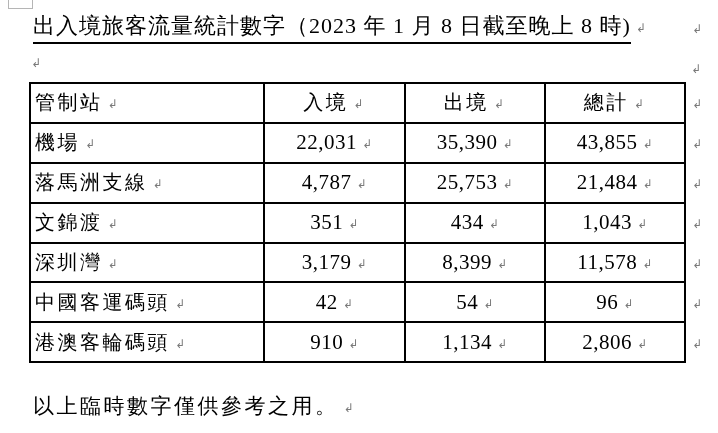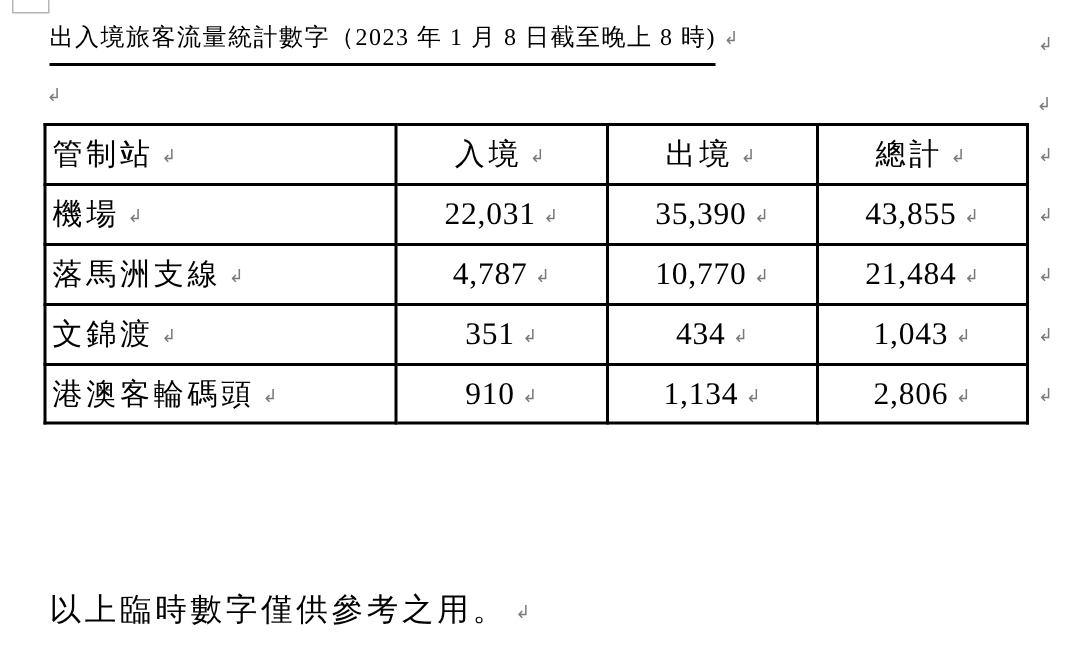--- a/index.html
+++ b/index.html
@@ -10,21 +10,21 @@
   }
   
   .corner-box{
     position:absolute;left:8px;top:-3px;width:23px;height:10px;
     border:1px solid #b5b5b5;background:#fff;
   }
   .title-line{
     position:absolute;left:33px;top:12px;white-space:nowrap;
   }
   .title-text{
-    display:inline-block;font-size:16px;letter-spacing:1px;line-height:28px;
+    display:inline-block;font-size:22px;letter-spacing:1px;line-height:28px;
     border-bottom:2px solid #000;padding-bottom:2px;
   }
   .pmark{
     font-family:"DejaVu Sans","Liberation Sans",sans-serif;
     font-size:12px;color:#7a7a7a;margin-left:5px;vertical-align:1px;
   }
   .pm-abs{position:absolute;margin:0;}
   .doc-table{
     position:absolute;left:29px;top:82px;
     border-collapse:collapse;table-layout:fixed;
@@ -88,29 +88,43 @@
       <tr>
         <td class="label-cell"><span>機場</span><span class="pmark" style="color: rgb(122, 122, 122);">↲</span></td>
         <td class="num-cell"><span>22,031</span><span class="pmark" style="color: rgb(122, 122, 122);">↲</span></td>
         <td class="num-cell"><span>35,390</span><span class="pmark" style="color: rgb(122, 122, 122);">↲</span></td>
         <td class="num-cell"><span>43,855</span><span class="pmark" style="color: rgb(122, 122, 122);">↲</span></td>
         <td class="outside"><span class="pmark" style="margin-left: 0px; color: rgb(122, 122, 122);">↲</span></td>
       </tr>
       <tr>
         <td class="label-cell"><span>落馬洲支線</span><span class="pmark" style="color: rgb(122, 122, 122);">↲</span></td>
         <td class="num-cell"><span>4,787</span><span class="pmark" style="color: rgb(122, 122, 122);">↲</span></td>
-        <td class="num-cell"><span>10,770</span><span class="pmark" style="color: rgb(122, 122, 122);">↲</span></td>
+        <td class="num-cell"><span>25,753</span><span class="pmark" style="color: rgb(122, 122, 122);">↲</span></td>
         <td class="num-cell"><span>21,484</span><span class="pmark" style="color: rgb(122, 122, 122);">↲</span></td>
         <td class="outside"><span class="pmark" style="margin-left: 0px; color: rgb(122, 122, 122);">↲</span></td>
       </tr>
       <tr>
         <td class="label-cell"><span>文錦渡</span><span class="pmark" style="color: rgb(122, 122, 122);">↲</span></td>
         <td class="num-cell"><span>351</span><span class="pmark" style="color: rgb(122, 122, 122);">↲</span></td>
         <td class="num-cell"><span>434</span><span class="pmark" style="color: rgb(122, 122, 122);">↲</span></td>
         <td class="num-cell"><span>1,043</span><span class="pmark" style="color: rgb(122, 122, 122);">↲</span></td>
+        <td class="outside"><span class="pmark" style="margin-left: 0px; color: rgb(122, 122, 122);">↲</span></td>
+      </tr>
+      <tr>
+        <td class="label-cell"><span>深圳灣</span><span class="pmark" style="color: rgb(122, 122, 122);">↲</span></td>
+        <td class="num-cell"><span>3,179</span><span class="pmark" style="color: rgb(122, 122, 122);">↲</span></td>
+        <td class="num-cell"><span>8,399</span><span class="pmark" style="color: rgb(122, 122, 122);">↲</span></td>
+        <td class="num-cell"><span>11,578</span><span class="pmark" style="color: rgb(122, 122, 122);">↲</span></td>
+        <td class="outside"><span class="pmark" style="margin-left: 0px; color: rgb(122, 122, 122);">↲</span></td>
+      </tr>
+      <tr>
+        <td class="label-cell"><span>中國客運碼頭</span><span class="pmark" style="color: rgb(122, 122, 122);">↲</span></td>
+        <td class="num-cell"><span>42</span><span class="pmark" style="color: rgb(122, 122, 122);">↲</span></td>
+        <td class="num-cell"><span>54</span><span class="pmark" style="color: rgb(122, 122, 122);">↲</span></td>
+        <td class="num-cell"><span>96</span><span class="pmark" style="color: rgb(122, 122, 122);">↲</span></td>
         <td class="outside"><span class="pmark" style="margin-left: 0px; color: rgb(122, 122, 122);">↲</span></td>
       </tr>
       <tr>
         <td class="label-cell"><span>港澳客輪碼頭</span><span class="pmark" style="color: rgb(122, 122, 122);">↲</span></td>
         <td class="num-cell"><span>910</span><span class="pmark" style="color: rgb(122, 122, 122);">↲</span></td>
         <td class="num-cell"><span>1,134</span><span class="pmark" style="color: rgb(122, 122, 122);">↲</span></td>
         <td class="num-cell"><span>2,806</span><span class="pmark" style="color: rgb(122, 122, 122);">↲</span></td>
         <td class="outside"><span class="pmark" style="margin-left: 0px; color: rgb(122, 122, 122);">↲</span></td>
       </tr>
     </tbody>

